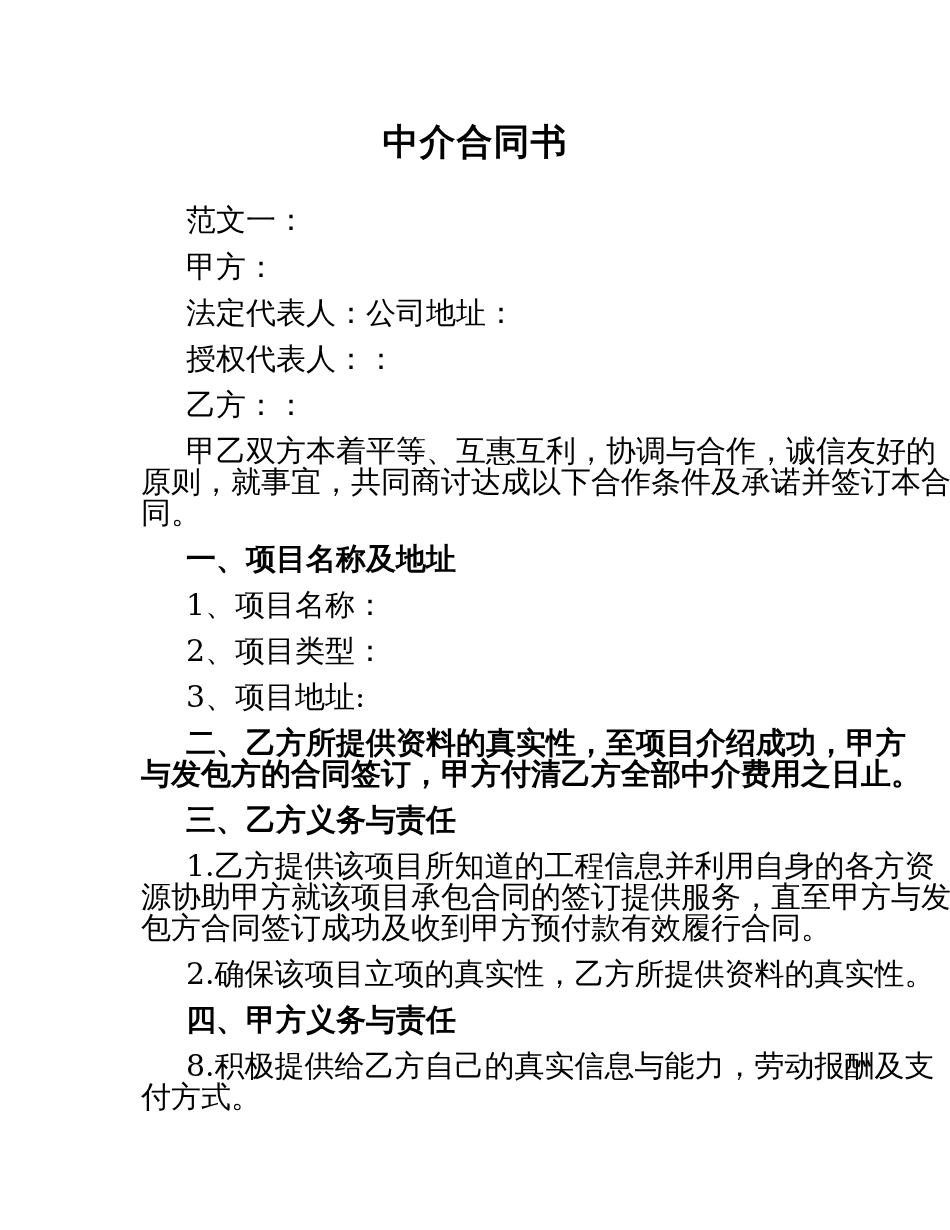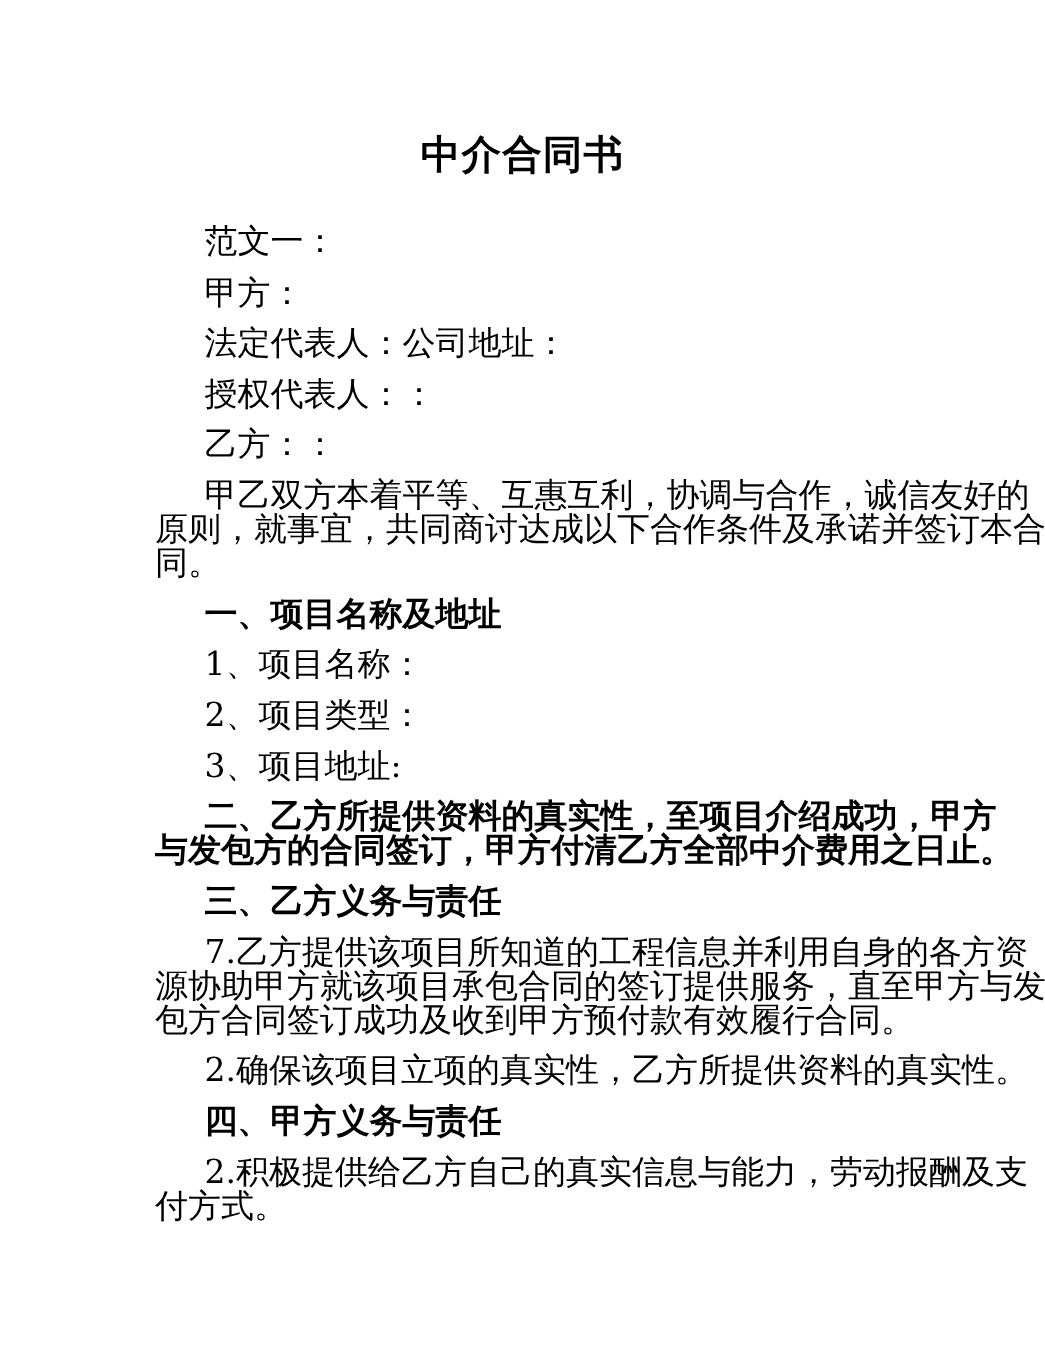--- a/index.html
+++ b/index.html
@@ -68,22 +68,22 @@
 
   <div class="line indent bold" style="top:543px">一、项目名称及地址</div>
   <div class="line indent" style="top:589px">1、项目名称：</div>
   <div class="line indent" style="top:635px">2、项目类型：</div>
   <div class="line indent" style="top:681px">3、项目地址:</div>
 
   <div class="line indent bold justify" style="top:727px">二、乙方所提供资料的真实性，至项目介绍成功，甲方</div>
   <div class="line bold" style="top:758px">与发包方的合同签订，甲方付清乙方全部中介费用之日止。</div>
 
   <div class="line indent bold" style="top:804px">三、乙方义务与责任</div>
-  <div class="line indent justify" style="top:850px">7.乙方提供该项目所知道的工程信息并利用自身的各方资</div>
+  <div class="line indent justify" style="top:850px">1.乙方提供该项目所知道的工程信息并利用自身的各方资</div>
   <div class="line justify" style="top:881px">源协助甲方就该项目承包合同的签订提供服务，直至甲方与发</div>
   <div class="line" style="top:912px">包方合同签订成功及收到甲方预付款有效履行合同。</div>
   <div class="line indent" style="top:958px">2.确保该项目立项的真实性，乙方所提供资料的真实性。</div>
 
   <div class="line indent bold" style="top:1004px">四、甲方义务与责任</div>
-  <div class="line indent justify" style="top:1050px">2.积极提供给乙方自己的真实信息与能力，劳动报酬及支</div>
+  <div class="line indent justify" style="top:1050px">8.积极提供给乙方自己的真实信息与能力，劳动报酬及支</div>
   <div class="line" style="top:1081px">付方式。</div>
 
 </div>
 
 </body></html>

